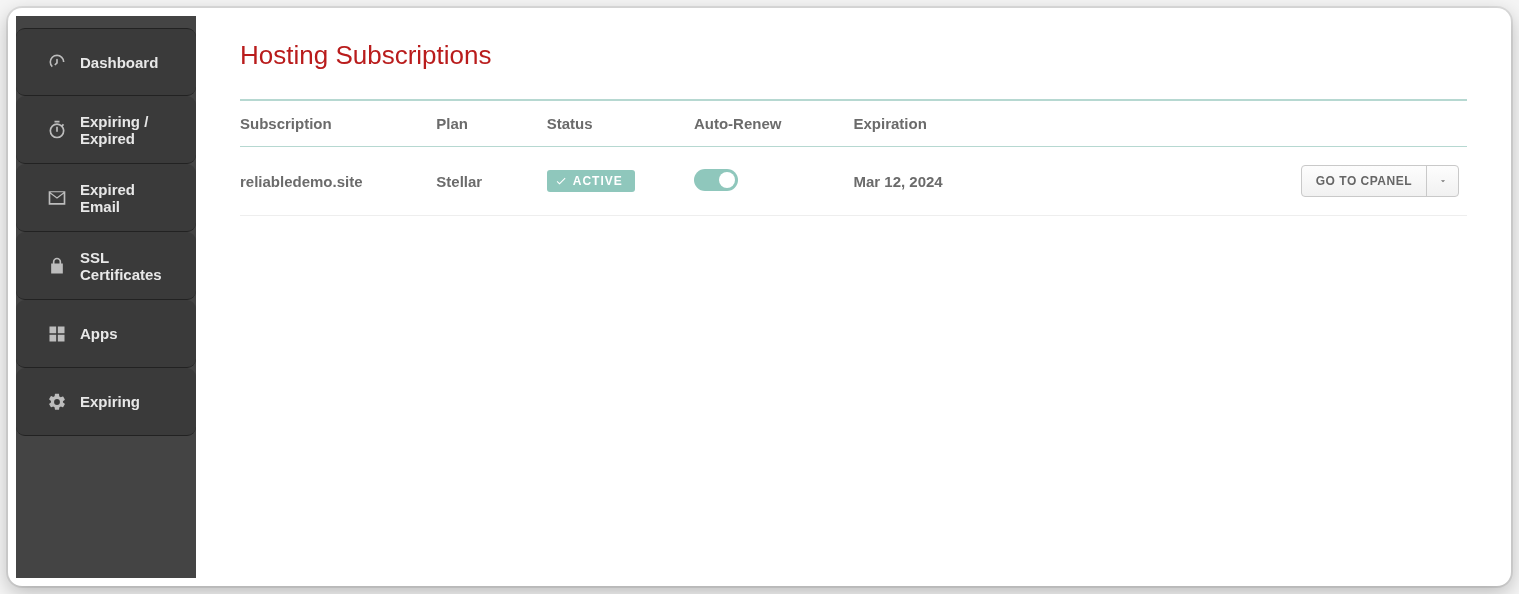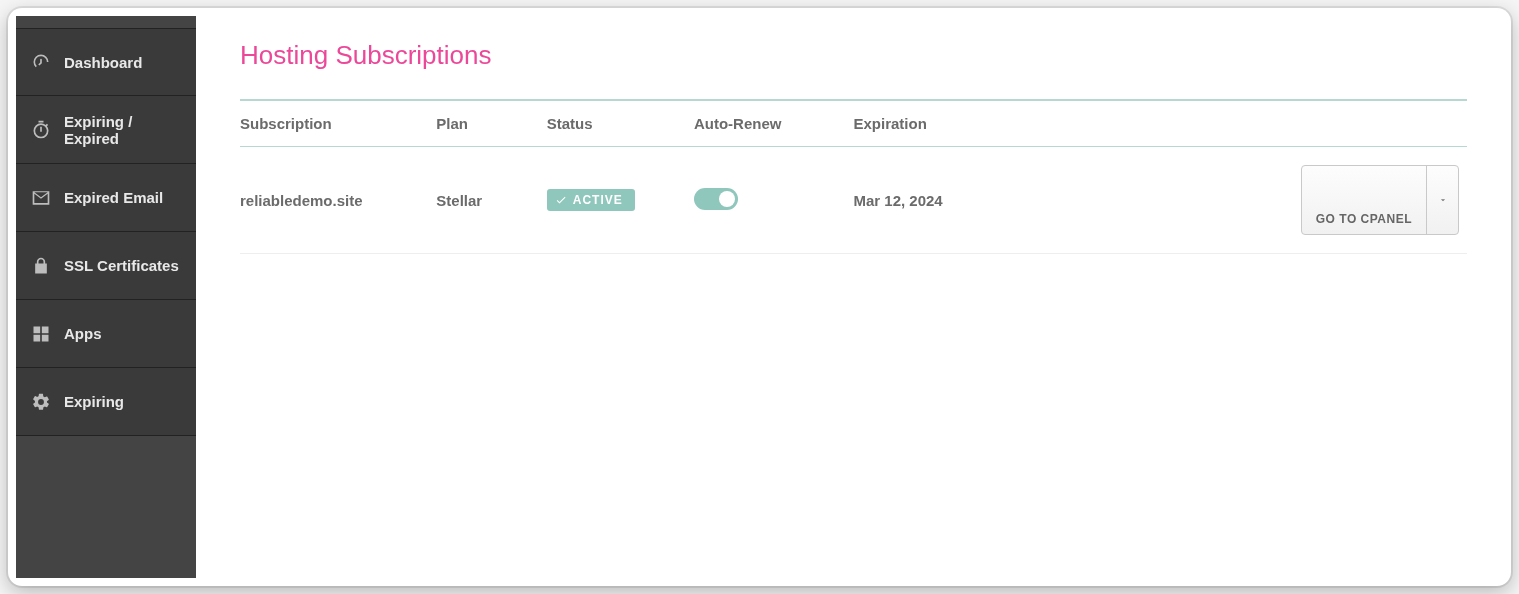--- a/index.html
+++ b/index.html
@@ -23,28 +23,29 @@
     background: #444;
     display: flex;
     flex-direction: column;
     padding-top: 12px;
     margin: 8px 0 8px 8px;
   }
   .sidebar-item {
     display: flex;
     align-items: center;
     height: 68px;
-    padding: 0 14px;
+    padding: 0 30px;
     color: #e8e8e8;
     background: #3a3a3a;
     border-bottom: 1px solid #222;
     cursor: pointer;
     font-size: 15px;
     font-weight: 600;
     position: relative;
+    border-radius: 9px;
   }
   .sidebar-item:first-child { border-top: 1px solid #222; }
   .sidebar-item.active {
     background: #8fc7bc;
     color: #fff;
   }
   .sidebar-item.active::after {
     content: "";
     position: absolute;
     right: -10px;
@@ -67,21 +68,21 @@
   .sidebar-item .icon svg { width: 20px; height: 20px; fill: #bdbdbd; }
   .sidebar-item.active .icon svg { fill: #fff; }
   .main {
     flex: 1;
     padding: 32px 44px 20px 44px;
     position: relative;
   }
   .page-title {
     font-size: 26px;
     font-weight: 400;
-    color: #ec4899;
+    color: #b91c1c;
     margin-bottom: 28px;
   }
   .table {
     width: 100%;
     border-collapse: collapse;
   }
   .table thead tr {
     border-top: 2px solid #b6d8d1;
     border-bottom: 1px solid #b6d8d1;
   }
@@ -143,21 +144,20 @@
   }
   .btn-main {
     padding: 8px 14px;
     font-size: 12px;
     font-weight: 700;
     color: #666;
     letter-spacing: 0.5px;
     border: none;
     background: transparent;
     cursor: pointer;
-    margin-top: 38px;
   }
   .btn-caret {
     width: 32px;
     border: none;
     border-left: 1px solid #c9c9c9;
     background: transparent;
     cursor: pointer;
     display:flex; align-items:center; justify-content:center;
   }
   .btn-caret svg { width:10px; height:10px; fill:#777; }

